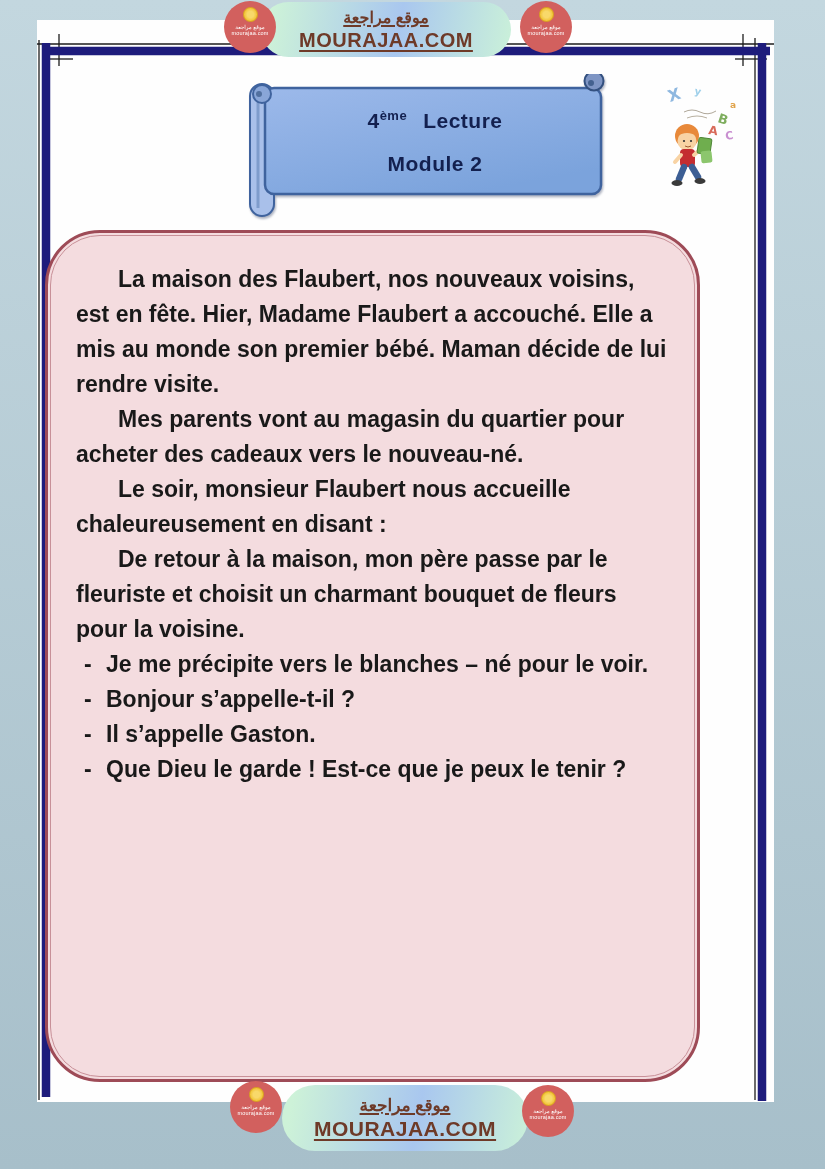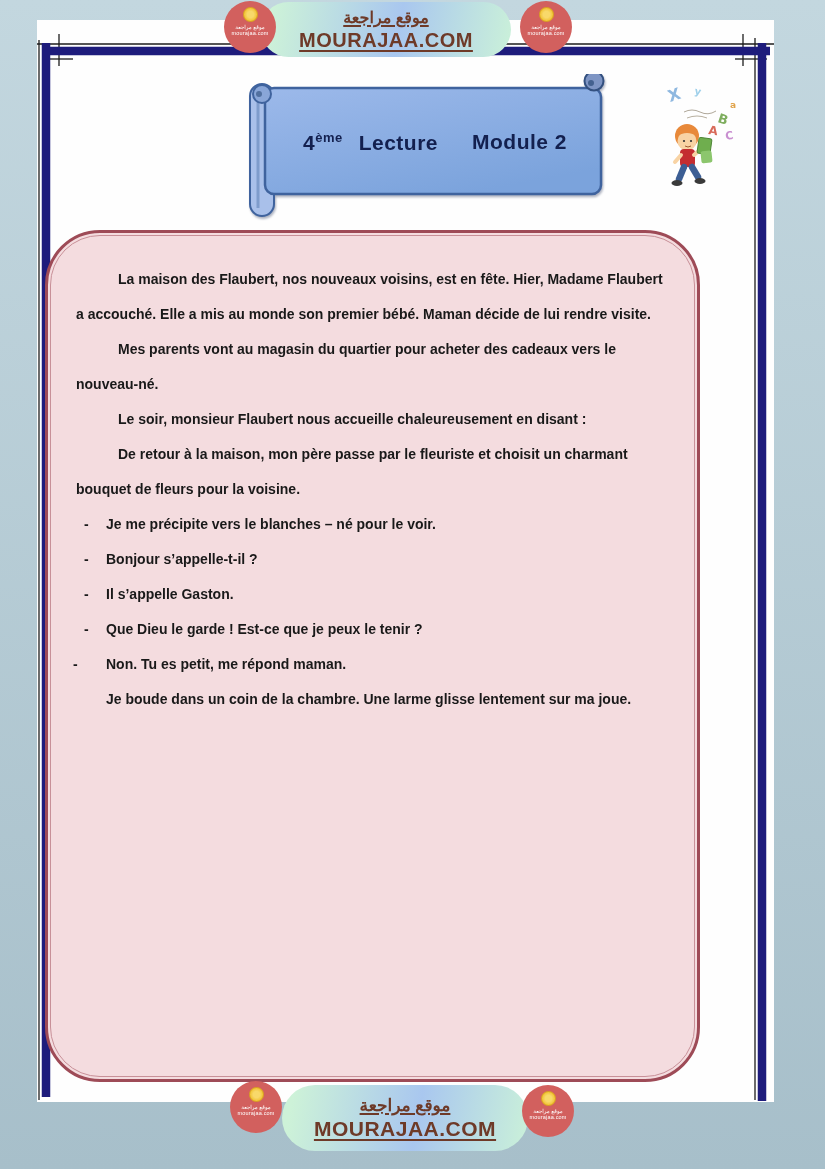--- a/index.html
+++ b/index.html
@@ -23,37 +23,37 @@
     background:#f4dcdf;border:3px solid #9e4b57;border-radius:55px;
     box-sizing:border-box;z-index:2;
   }
   .textbox::after{
     content:"";position:absolute;inset:2px;border:1px solid #c89098;
     border-radius:50px;pointer-events:none;
   }
   .textbody{
     position:absolute;left:0;top:0;width:100%;box-sizing:border-box;
     padding:29px 25px 0 28px;
-    font-size:14px;line-height:35px;font-weight:bold;color:#191919;
+    font-size:23px;line-height:35px;font-weight:bold;color:#191919;
   }
   .para{white-space:pre-wrap;}
   .para.indent{text-indent:42px;}
   .dialog{position:relative;padding-left:30px;}
   .dline{white-space:pre-wrap;position:relative;}
   .dialog.dashed > .dline:first-child::before{
     content:"-";position:absolute;left:-22px;top:0;font-weight:bold;
   }
   .dialog.dashed.outdent > .dline:first-child::before{left:-33px;}
 
   
   .banner{position:absolute;left:249px;top:74px;width:365px;height:152px;z-index:3;}
   .banner svg{filter:drop-shadow(1.5px 2.5px 1px rgba(25,40,80,.35));}
   .banner-text{
     position:absolute;left:20px;top:16px;width:332px;height:104px;
-    display:flex;flex-direction:row;justify-content:space-evenly;align-items:center;
+    display:flex;flex-direction:column;justify-content:space-evenly;align-items:center;
     color:#13204f;font-weight:bold;font-size:21px;letter-spacing:.5px;
   }
   .banner-line1 .grade{margin-right:16px;}
   .banner-line1 sup{font-size:13px;}
 
   
   .illustration{position:absolute;left:654px;top:80px;z-index:3;}
 
   
   .site-pill{
@@ -132,24 +132,20 @@
             <div class="dline">Je me précipite vers le blanches – né pour le voir.</div>
           </div>
           <div class="dialog dashed">
             <div class="dline">Bonjour s’appelle-t-il ?</div>
           </div>
           <div class="dialog dashed">
             <div class="dline">Il s’appelle Gaston.</div>
           </div>
           <div class="dialog dashed">
             <div class="dline">Que Dieu le garde ! Est-ce que je peux le tenir ?</div>
-          </div>
-          <div class="dialog dashed outdent">
-            <div class="dline">Non. Tu es petit, me répond maman.</div>
-            <div class="dline">Je boude dans un coin de la chambre. Une larme glisse lentement sur ma joue.</div>
           </div>
         </div>
     </div>
   </div>
 
   <div class="banner">
     <svg width="365" height="152" viewBox="0 0 365 152">
       <defs>
         <linearGradient id="bodyGrad" x1="0" y1="0" x2="0.6" y2="1">
           <stop offset="0" stop-color="#9cb9ea"></stop>

